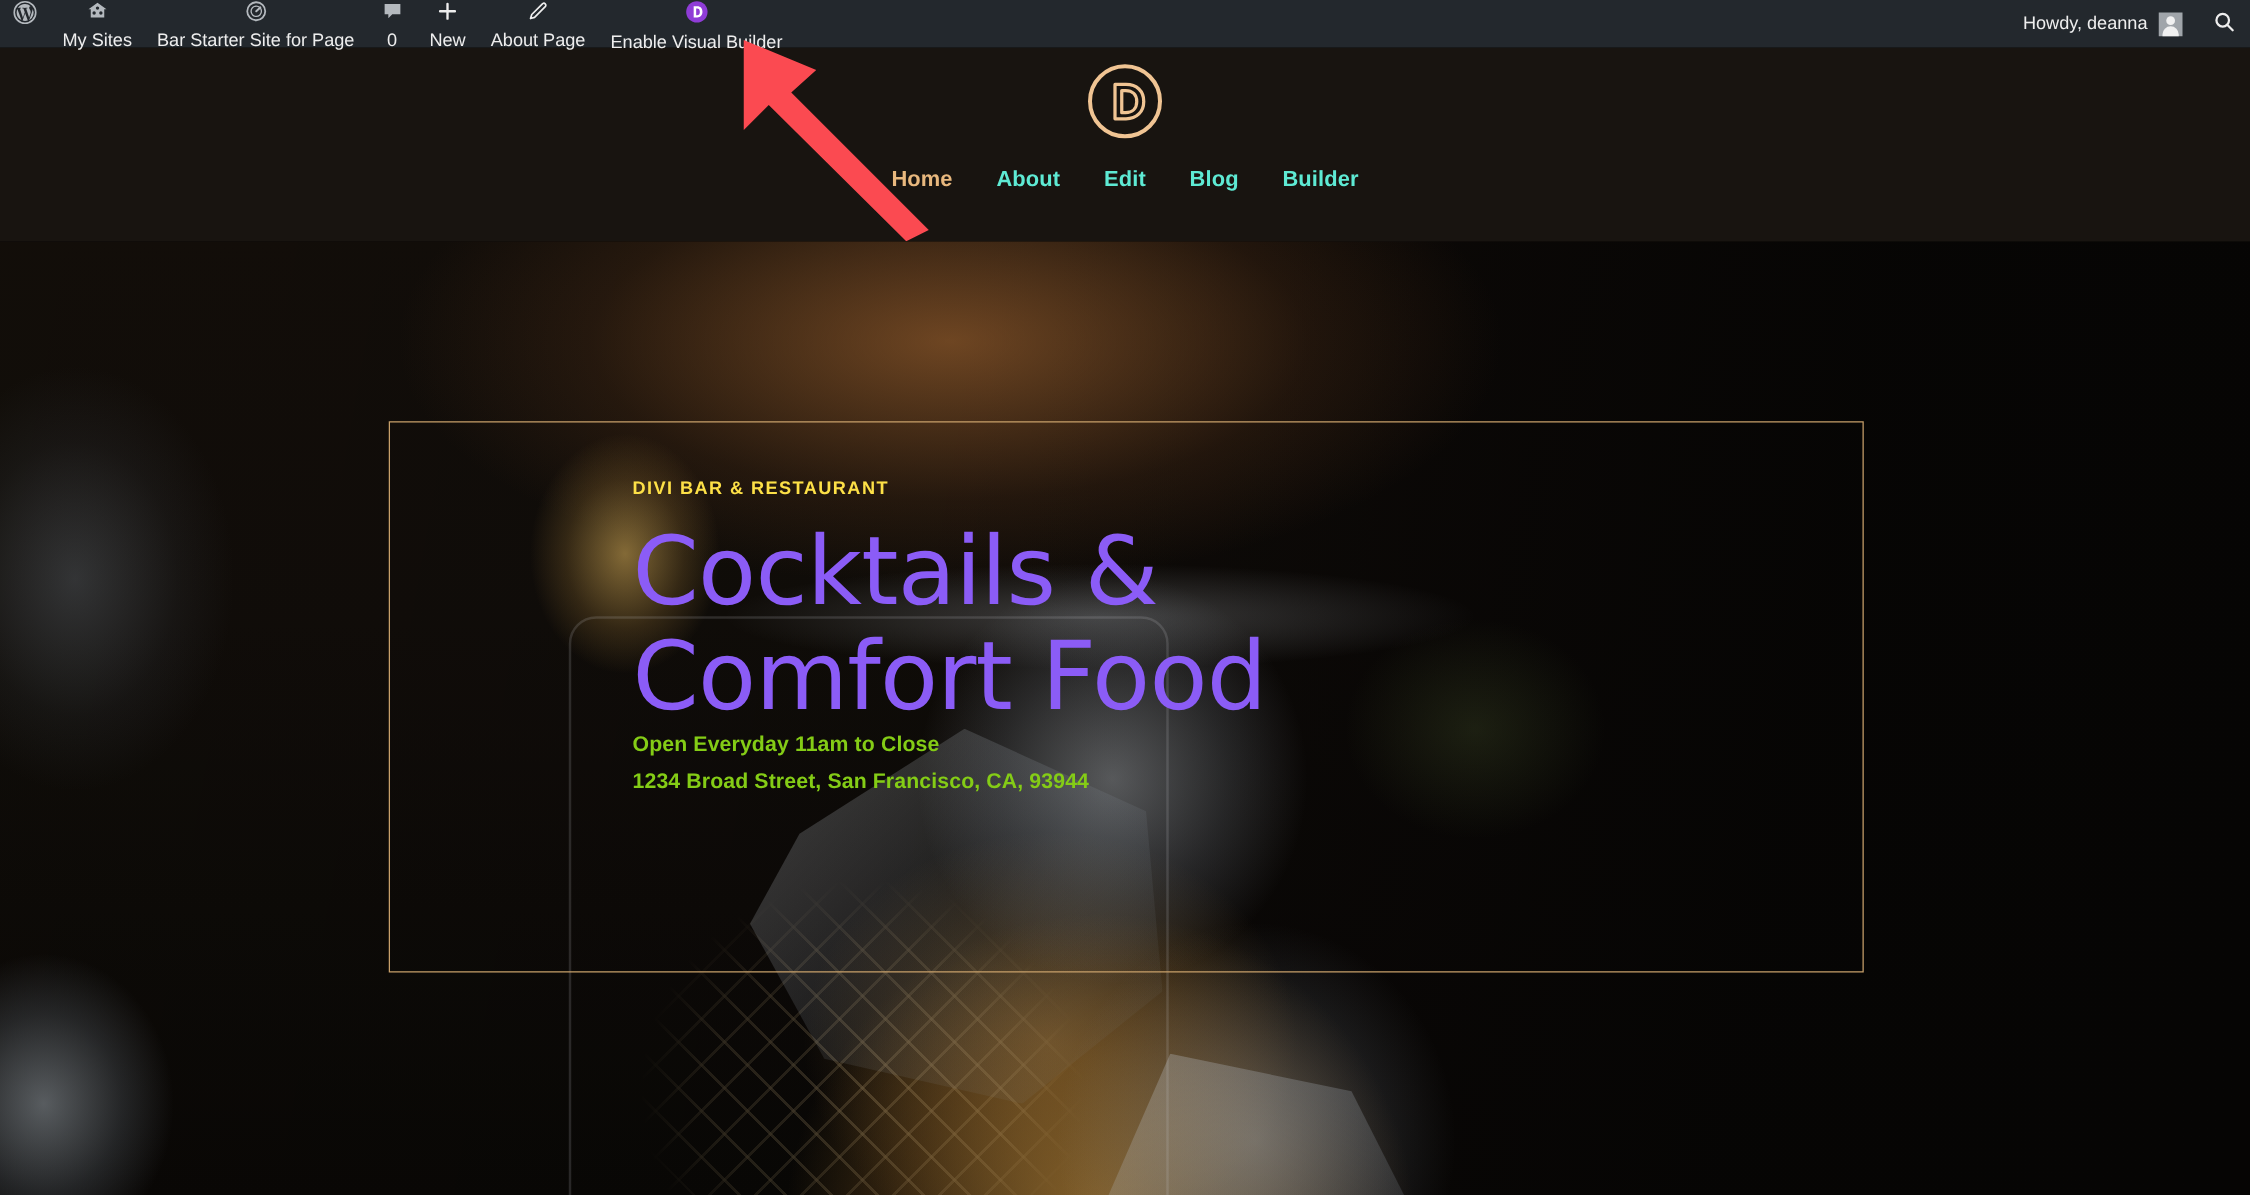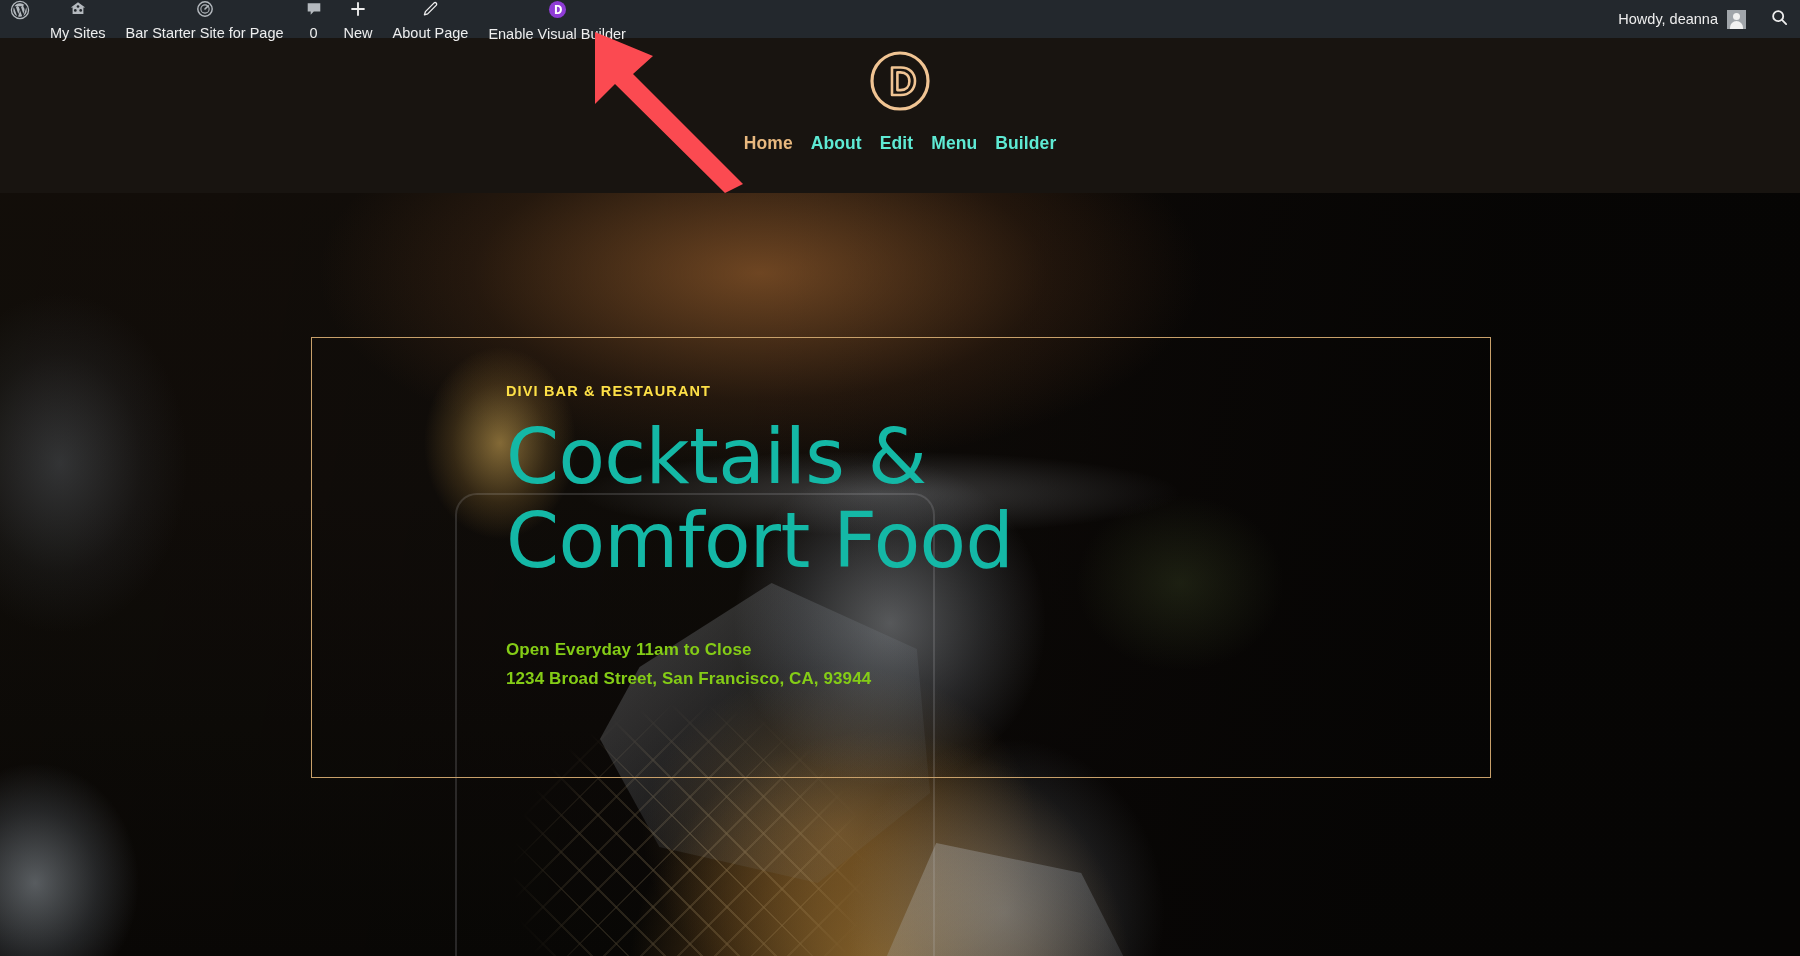--- a/index.html
+++ b/index.html
@@ -100,21 +100,21 @@
   }
   #logo svg { display: block; width: 62px; height: 62px; }
 
   #main-nav {
     position: absolute;
     left: 50%;
     transform: translateX(-50%);
     top: 95px;
     display: flex;
     align-items: center;
-    gap: 18px;
+    gap: 35px;
     white-space: nowrap;
   }
   .nav-link {
     font-size: 17.5px;
     font-weight: 600;
     color: #5eead4;
     letter-spacing: 0.1px;
     cursor: pointer;
     line-height: 1.2;
   }
@@ -219,23 +219,22 @@
     letter-spacing: 1.15px;
     color: #fde047;
     text-transform: uppercase;
     margin-bottom: 16px;
   }
   #hero-title {
     font-family: "DejaVu Sans", sans-serif;
     font-size: 76px;
     line-height: 1.10;
     font-weight: 400;
-    color: #14b8a6;
+    color: #8b5cf6;
     letter-spacing: -0.6px;
-    margin-bottom: 54px;
     white-space: pre-line;
   }
   .hero-meta {
     font-size: 17px;
     font-weight: 700;
     color: #84cc16;
     line-height: 1.68;
     letter-spacing: 0.1px;
   }
 
@@ -355,21 +354,21 @@
       <svg viewBox="0 0 62 62">
         <circle cx="31" cy="31" r="28" fill="none" stroke="#f0c493" stroke-width="3.2"></circle>
         <path d="M23 17.5h8.8c8.6 0 14.2 5.4 14.2 13.6S40.4 45 31.8 45H23V17.5zm5.4 4.9v17.7h3.1c5.4 0 8.9-3.4 8.9-8.9s-3.5-8.8-8.9-8.8h-3.1z" fill="none" stroke="#f0c493" stroke-width="2.6" stroke-linejoin="round"></path>
       </svg>
     </div>
 
     <nav id="main-nav">
       <span class="nav-link active">Home</span>
       <span class="nav-link">About</span>
       <span class="nav-link">Edit</span>
-      <span class="nav-link">Menu</span>
+      <span class="nav-link">Blog</span>
       <span class="nav-link">Builder</span>
     </nav>
 
   </header>
 
   <section id="hero">
 
     <div id="hero-photo"></div>
     <div id="glass-outline"></div>
     <div id="glass-facets"></div>

